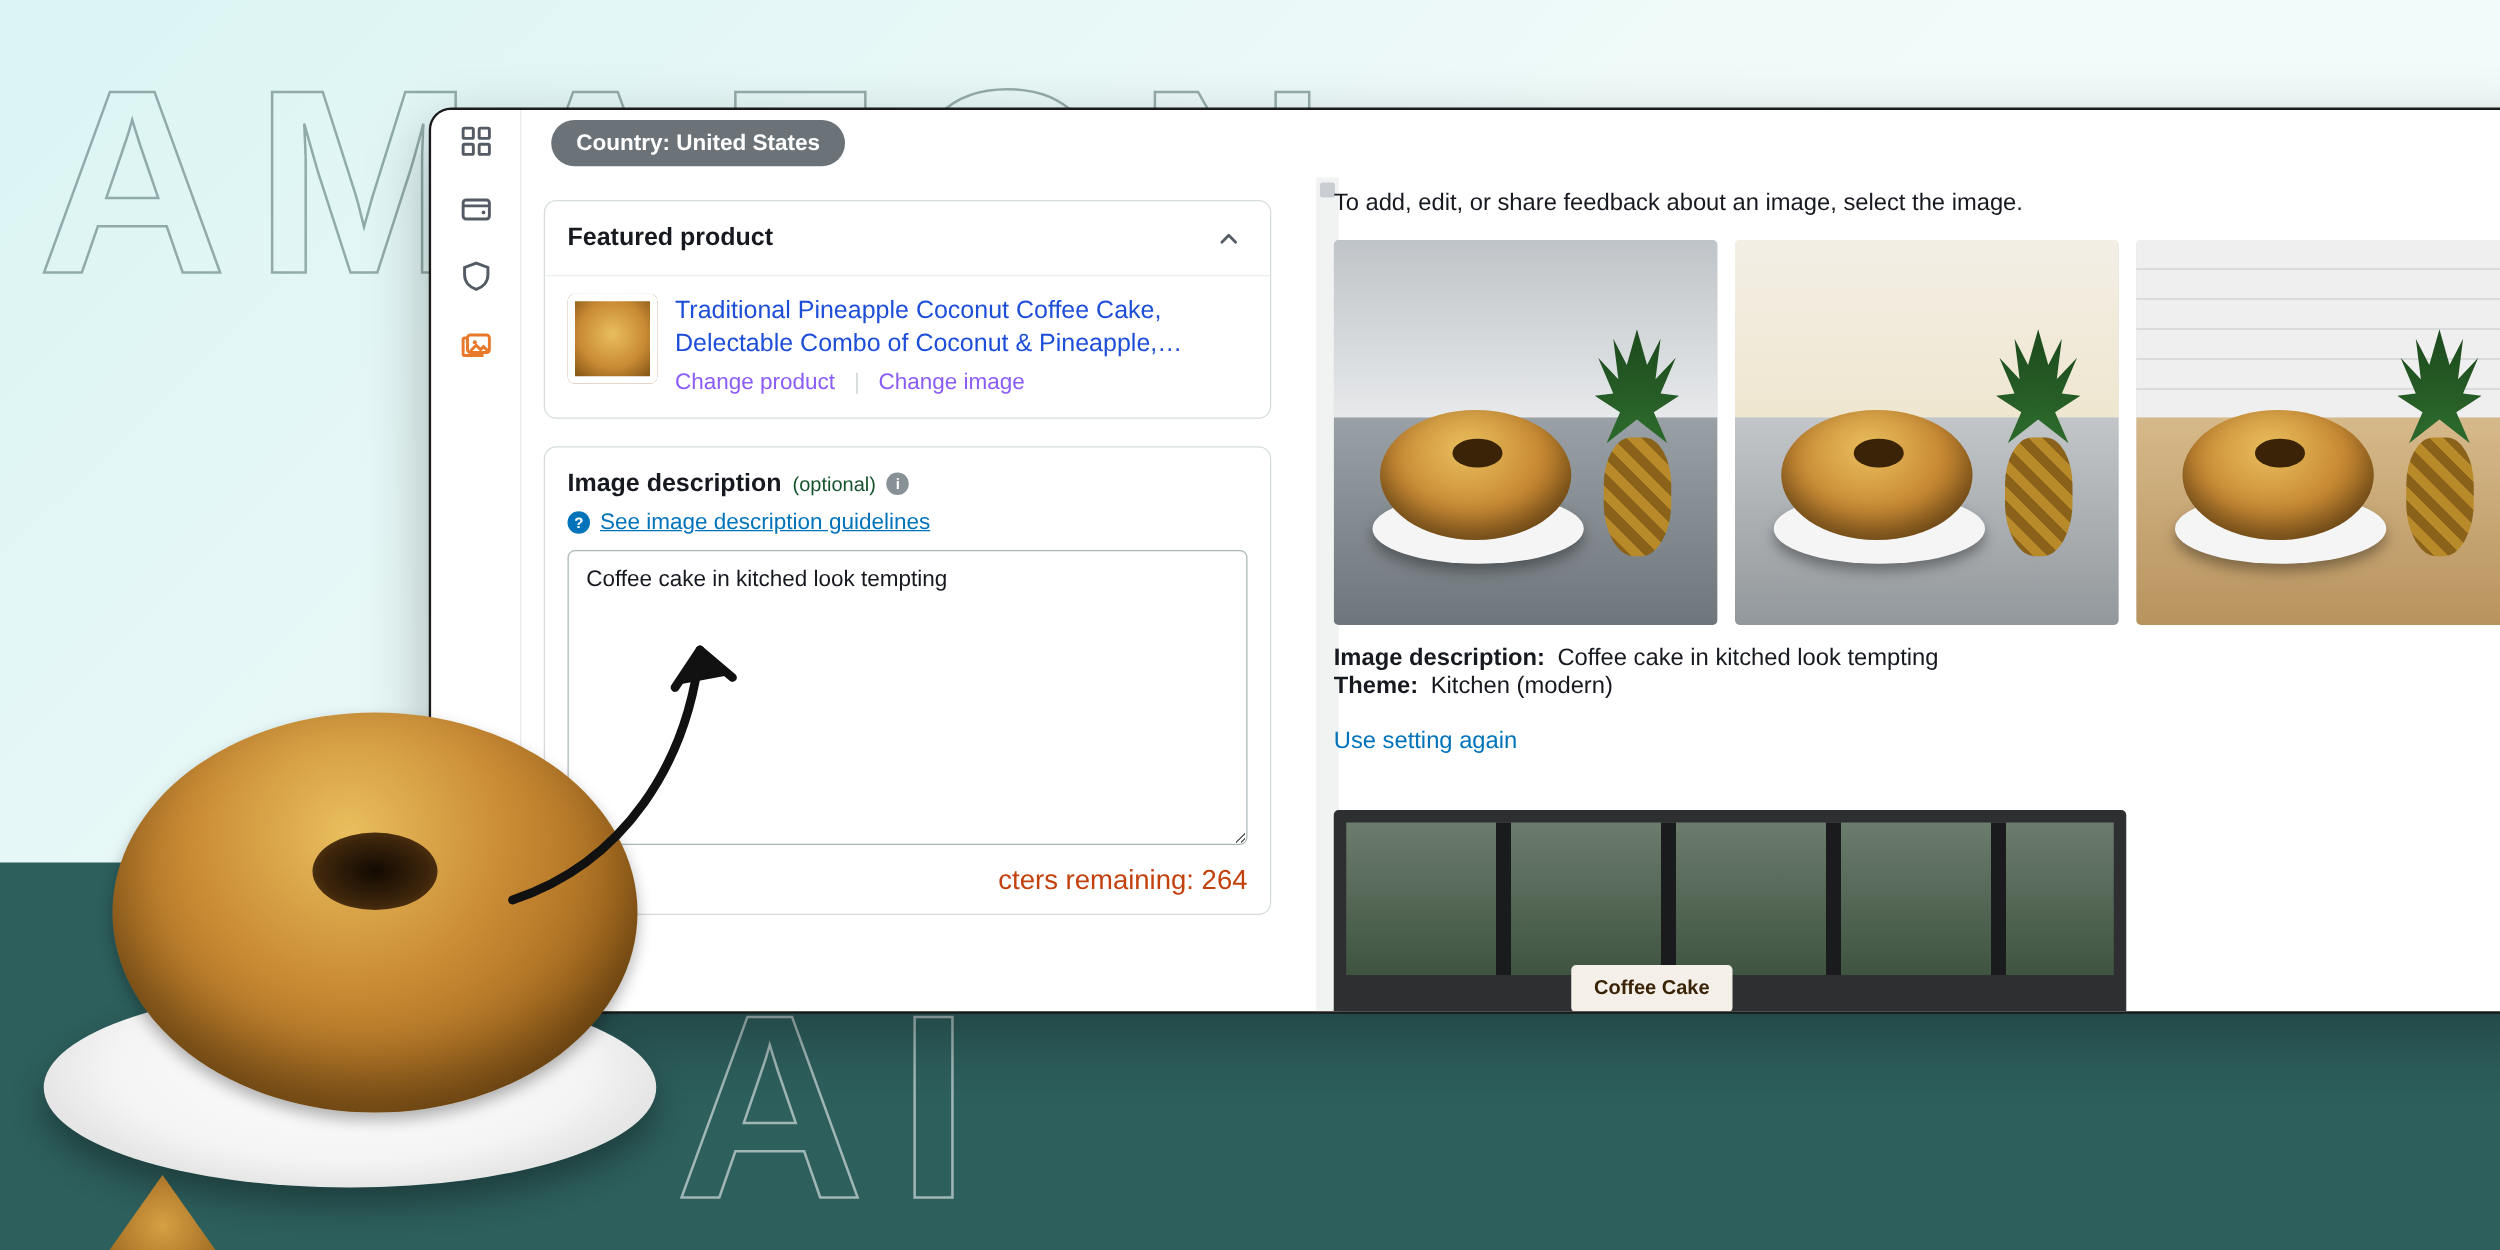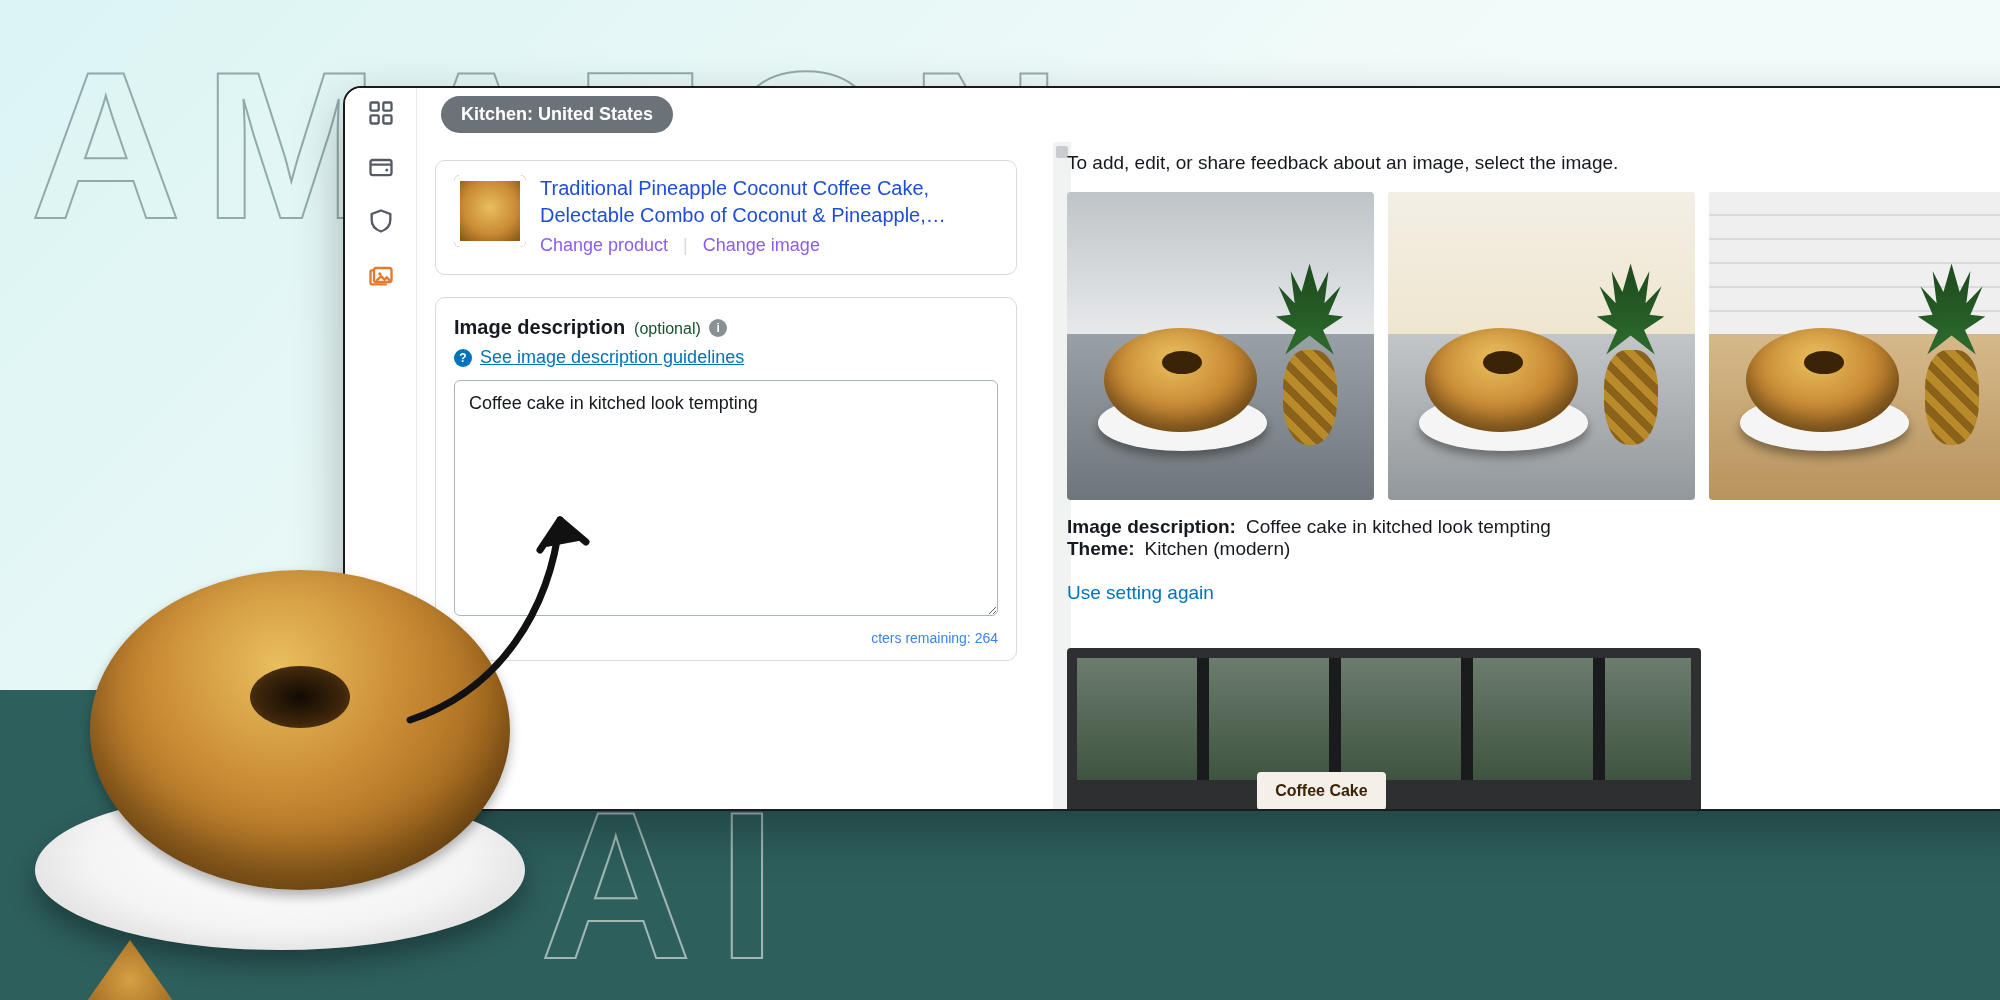--- a/index.html
+++ b/index.html
@@ -67,21 +67,21 @@
   .desc-label { font-size:20px; font-weight:700; color:#16191f; }
   .desc-opt { font-weight:400; color:#14532d; }
   .info-dot { display:inline-flex; width:18px; height:18px; border-radius:50%; background:#879196; color:#fff;
     font-size:12px; font-weight:700; align-items:center; justify-content:center; vertical-align:2px; margin-left:4px; }
   .guidelines { margin-top:8px; font-size:18px; }
   .guidelines a { color:#0073bb; text-decoration:underline; }
   .q-dot { display:inline-flex; width:18px; height:18px; border-radius:50%; background:#0073bb; color:#fff;
     font-size:12px; font-weight:700; align-items:center; justify-content:center; margin-right:8px; vertical-align:1px; }
   textarea.desc-input { width:100%; height:236px; margin-top:12px; border:1px solid #aab7b8; border-radius:6px;
     padding:12px 14px; font-size:18px; color:#16191f; resize:both; font-family:inherit; }
-  .remain { margin-top:10px; text-align:right; color:#3b82f6; font-size:14px; }
+  .remain { margin-top:10px; text-align:right; color:#c2410c; font-size:22px; }
   .overflow-hint { margin-top:40px; font-weight:700; color:#16191f; font-size:19px; padding-left:2px; }
 
   .right-pane { flex:1; padding:12px 30px 0 34px; overflow:hidden; }
   .instr { font-size:19px; color:#16191f; margin-bottom:18px; }
   .img-grid { display:flex; gap:14px; }
   .gen-img { width:310px; height:308px; border-radius:4px; background:#dddddd; position:relative; overflow:hidden; cursor:pointer; }
   .counter-top { position:absolute; left:0; right:0; top:0; height:46%;
     background: linear-gradient(180deg,#bfc4c8 0%, #e7e9eb 100%); }
   .counter-surf { position:absolute; left:0; right:0; top:46%; height:54%;
     background: linear-gradient(180deg,#9aa1a6 0%, #6e757b 100%); }
@@ -150,33 +150,39 @@
             <rect x="6" y="6" width="15" height="12" rx="2"></rect>
             <path d="M6 8H4a1 1 0 0 0-1 1v10a1 1 0 0 0 1 1h13"></path>
             <circle cx="11" cy="11" r="1.4" fill="currentColor" stroke="none"></circle>
             <path d="M8 17l4-4 3 3 2-2 4 4"></path>
           </svg>
       </div>
     </div>
 
     <div class="header">
       <div class="country-pill">
-        <span>Kitchen: </span><span>United States</span>
+        <span>Country: </span><span>United States</span>
       </div>
     </div>
 
     <div class="scroll-gutter">
       <div class="thumb"></div>
     </div>
 
     <div class="content">
 
       <div class="left-pane">
 
         <div class="card">
+          <div class="card-head">
+            <h3>Featured product</h3>
+            <svg class="chev" viewBox="0 0 24 24">
+                <path d="M6 15l6-6 6 6" fill="none" stroke="#545b64" stroke-width="2.4" stroke-linecap="round" stroke-linejoin="round"></path>
+              </svg>
+          </div>
           <div class="product-row">
             <div class="thumb-img"></div>
             <div class="prod-meta">
               <div class="prod-title">Traditional Pineapple Coconut Coffee Cake, Delectable Combo of Coconut &amp; Pineapple,…</div>
               <div class="prod-links">
                 <a href="#">Change product</a>
                 <span class="sep">|</span>
                 <a href="#">Change image</a>
               </div>
             </div>

